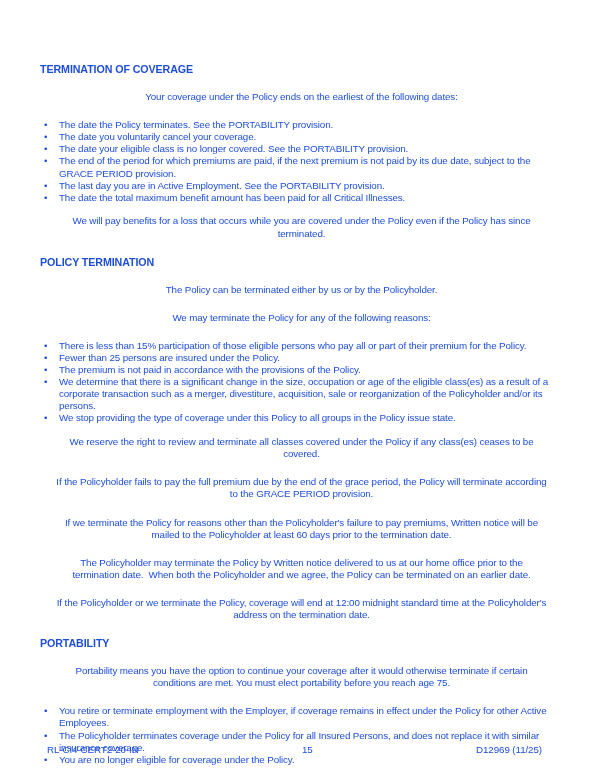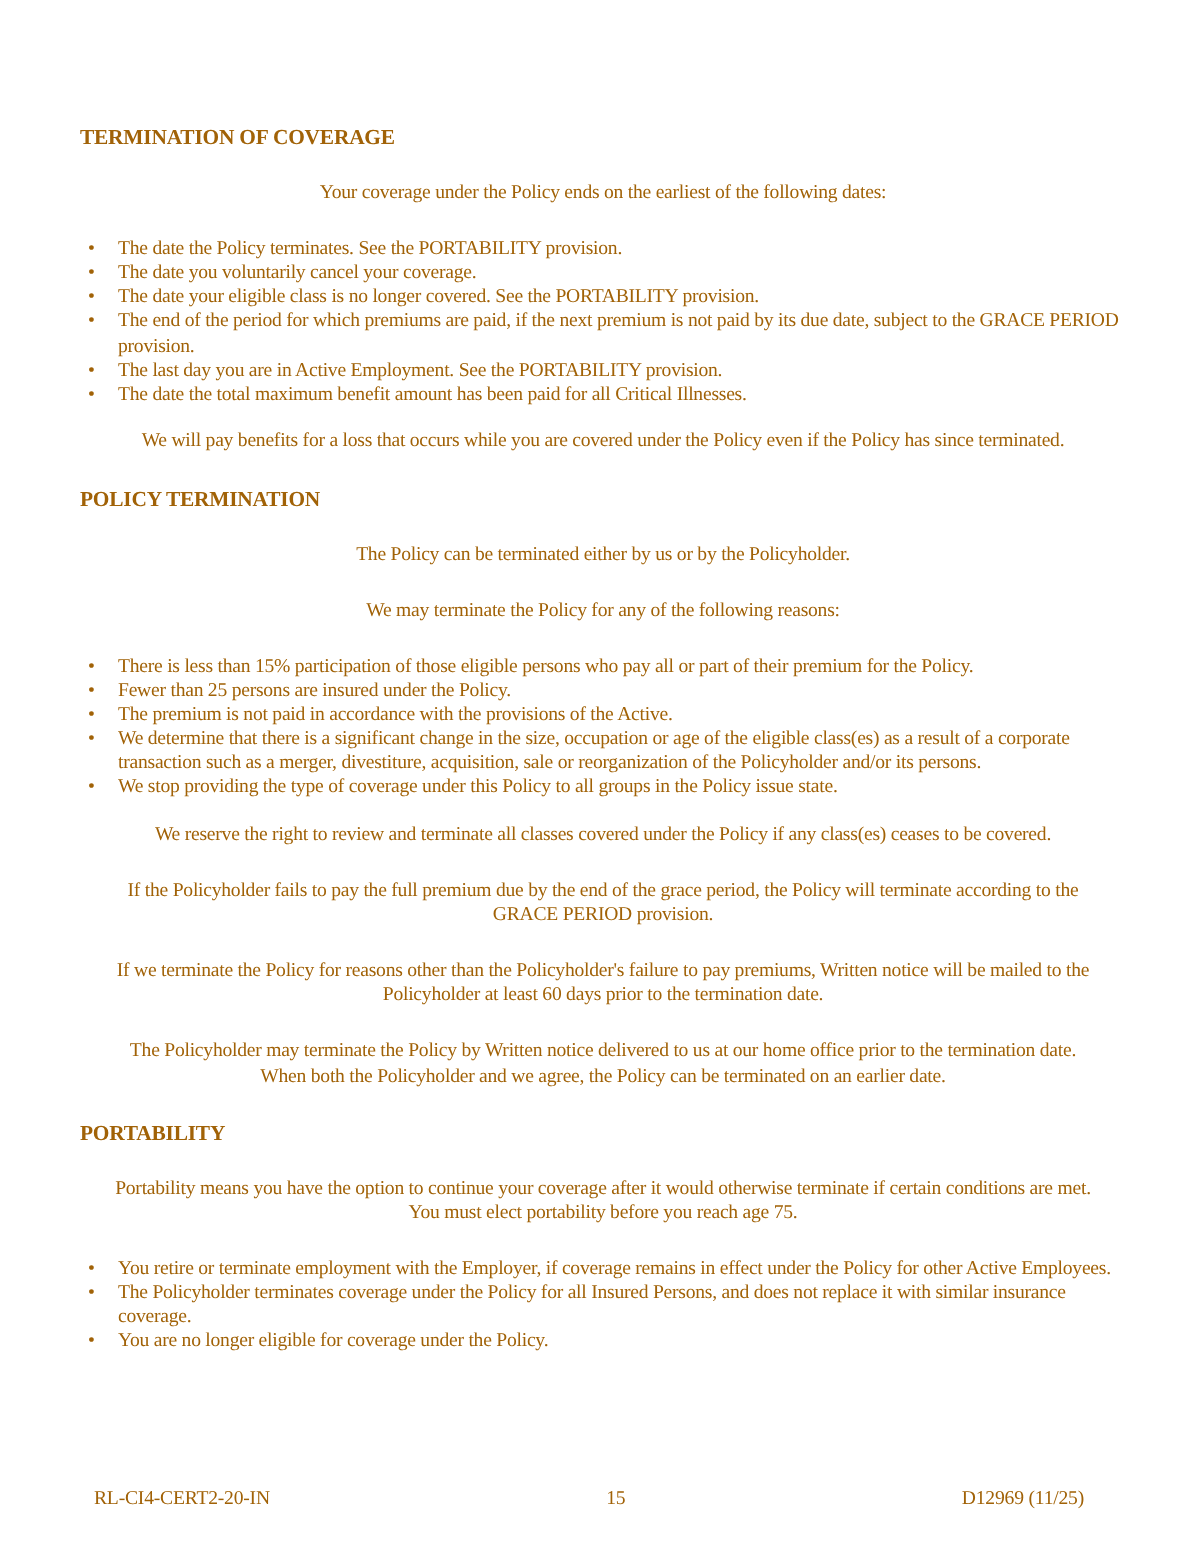--- a/index.html
+++ b/index.html
@@ -5,22 +5,22 @@
   html, body {
     margin: 0;
     padding: 0;
     background: #ffffff;
   }
   .page {
     position: relative;
     width: 600px;
     height: 776px;
     background: #ffffff;
-    font-family: Liberation Serif, serif;
-    color: #a16207;
+    font-family: Liberation Sans, sans-serif;
+    color: #1d4ed8;
     overflow: hidden;
   }
   .content {
     position: absolute;
     left: 40px;
     top: 63px;
     width: 523px;
     font-size: 9.8px;
     line-height: 12.1px;
     letter-spacing: -0.12px;
@@ -86,28 +86,29 @@
       <li>The date the total maximum benefit amount has been paid for all Critical Illnesses.</li>
     </ul>
     <p class="gap">We will pay benefits for a loss that occurs while you are covered under the Policy even if the Policy has since terminated.</p>
 
     <h2 class="heading gap">POLICY TERMINATION</h2>
     <p>The Policy can be terminated either by us or by the Policyholder.</p>
     <p class="gap">We may terminate the Policy for any of the following reasons:</p>
     <ul class="bullets">
       <li>There is less than 15% participation of those eligible persons who pay all or part of their premium for the Policy.</li>
       <li>Fewer than 25 persons are insured under the Policy.</li>
-      <li>The premium is not paid in accordance with the provisions of the Active.</li>
+      <li>The premium is not paid in accordance with the provisions of the Policy.</li>
       <li>We determine that there is a significant change in the size, occupation or age of the eligible class(es) as a result of a corporate transaction such as a merger, divestiture, acquisition, sale or reorganization of the Policyholder and/or its persons.</li>
       <li>We stop providing the type of coverage under this Policy to all groups in the Policy issue state.</li>
     </ul>
     <p class="gap">We reserve the right to review and terminate all classes covered under the Policy if any class(es) ceases to be covered.</p>
     <p class="gap">If the Policyholder fails to pay the full premium due by the end of the grace period, the Policy will terminate according to the GRACE PERIOD provision.</p>
     <p class="gap">If we terminate the Policy for reasons other than the Policyholder's failure to pay premiums, Written notice will be mailed to the Policyholder at least 60 days prior to the termination date.</p>
     <p class="gap">The Policyholder may terminate the Policy by Written notice delivered to us at our home office prior to the termination date.  When both the Policyholder and we agree, the Policy can be terminated on an earlier date.</p>
+    <p class="gap">If the Policyholder or we terminate the Policy, coverage will end at 12:00 midnight standard time at the Policyholder's address on the termination date.</p>
 
     <h2 class="heading gap">PORTABILITY</h2>
     <p>Portability means you have the option to continue your coverage after it would otherwise terminate if certain conditions are met. You must elect portability before you reach age 75.</p>
     <ul class="bullets">
       <li>You retire or terminate employment with the Employer, if coverage remains in effect under the Policy for other Active Employees.</li>
       <li>The Policyholder terminates coverage under the Policy for all Insured Persons, and does not replace it with similar insurance coverage.</li>
       <li>You are no longer eligible for coverage under the Policy.</li>
     </ul>
 
   </div>

